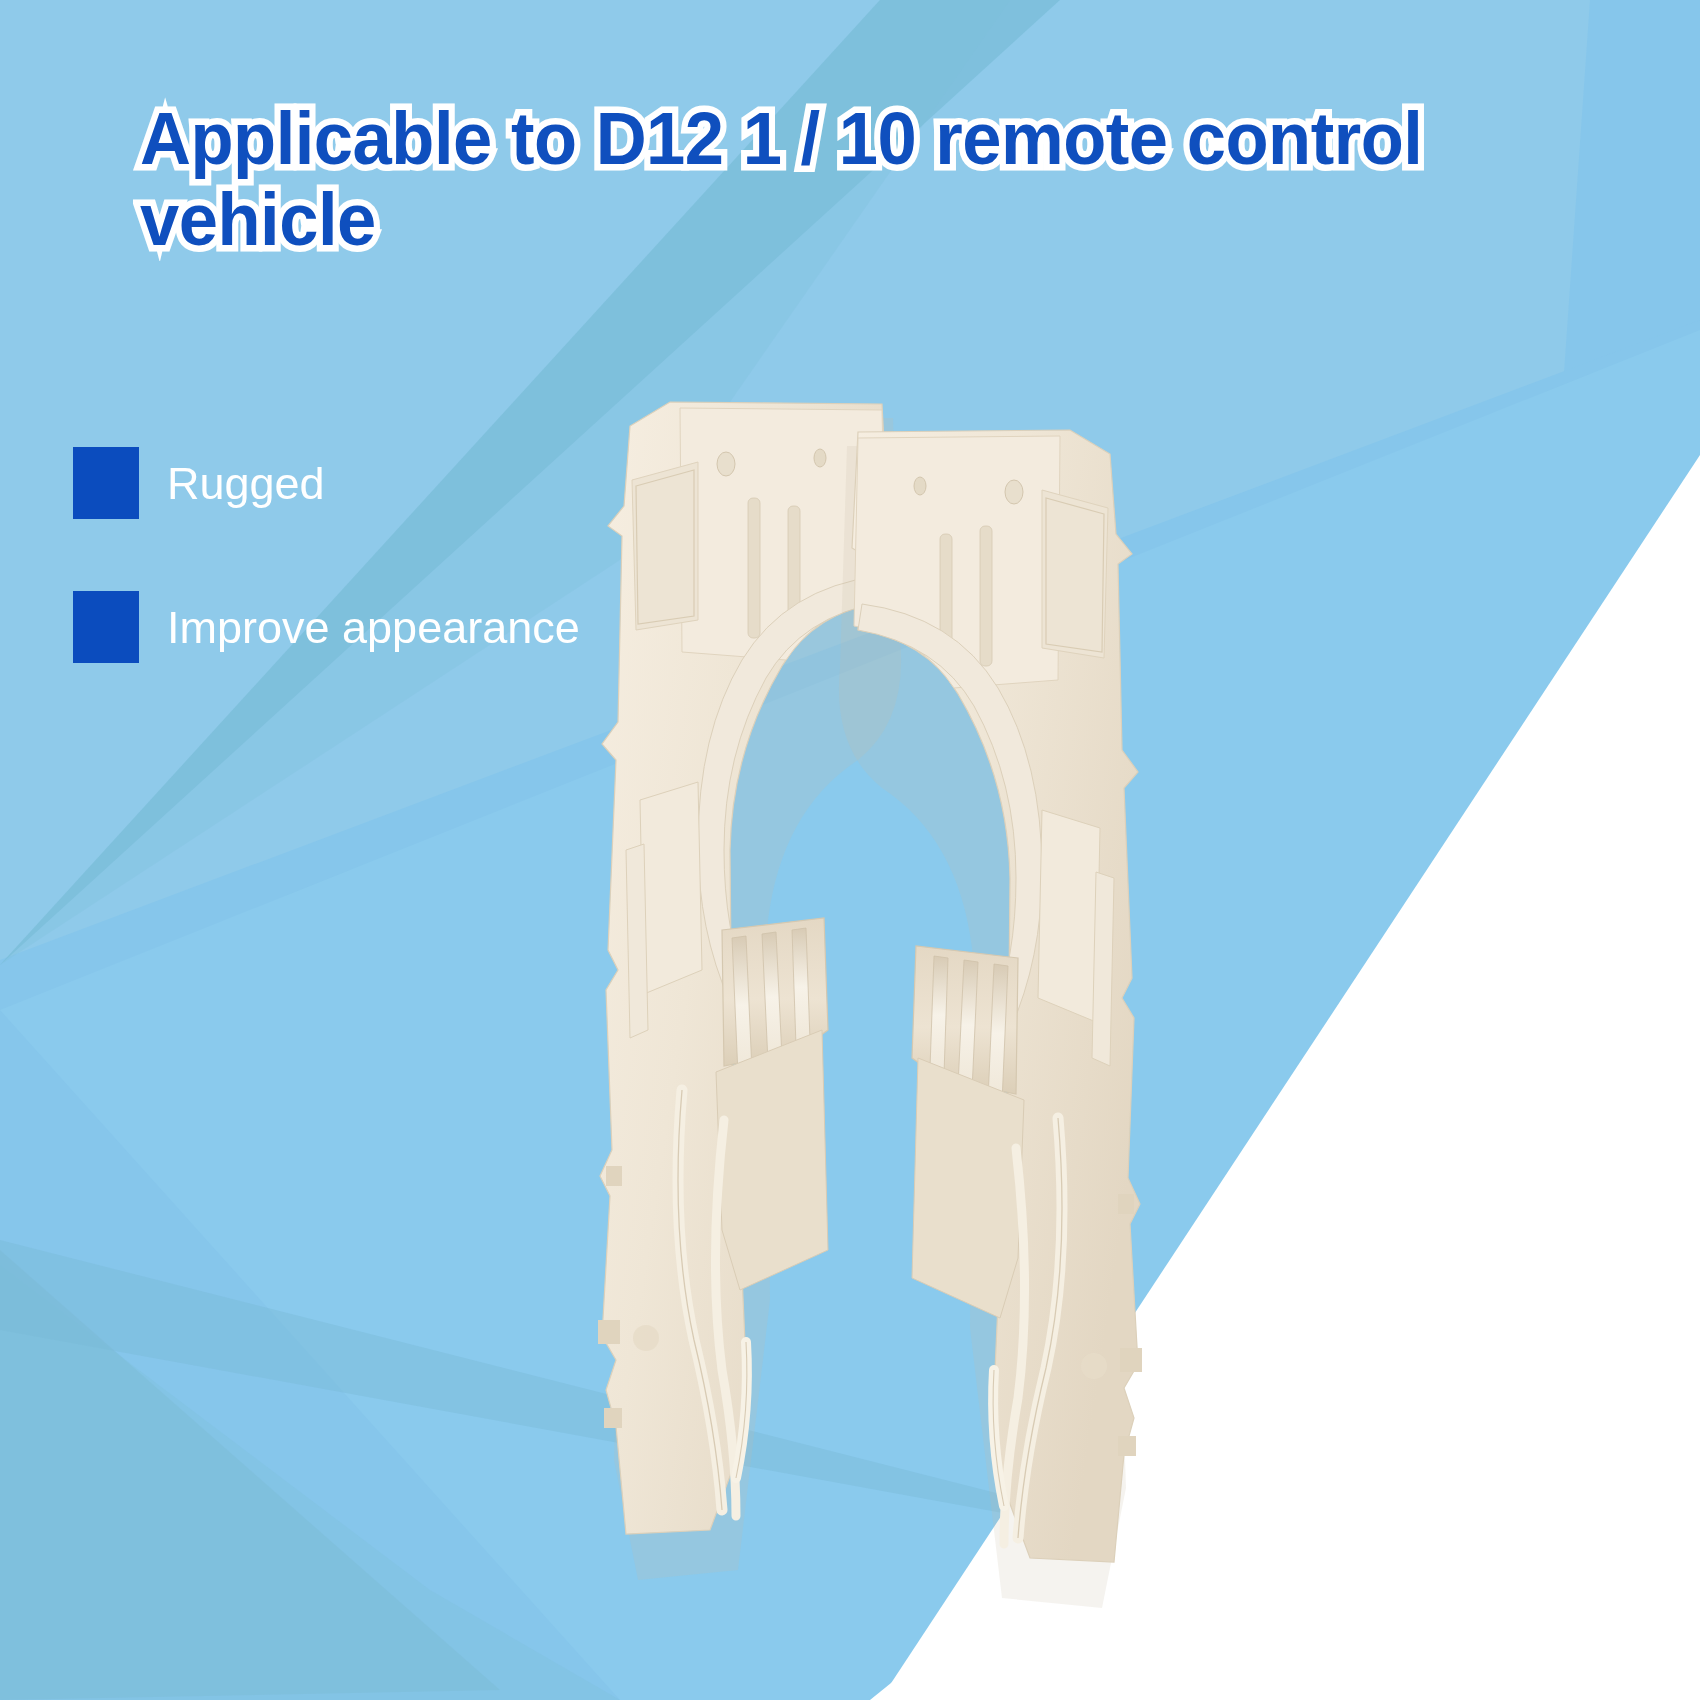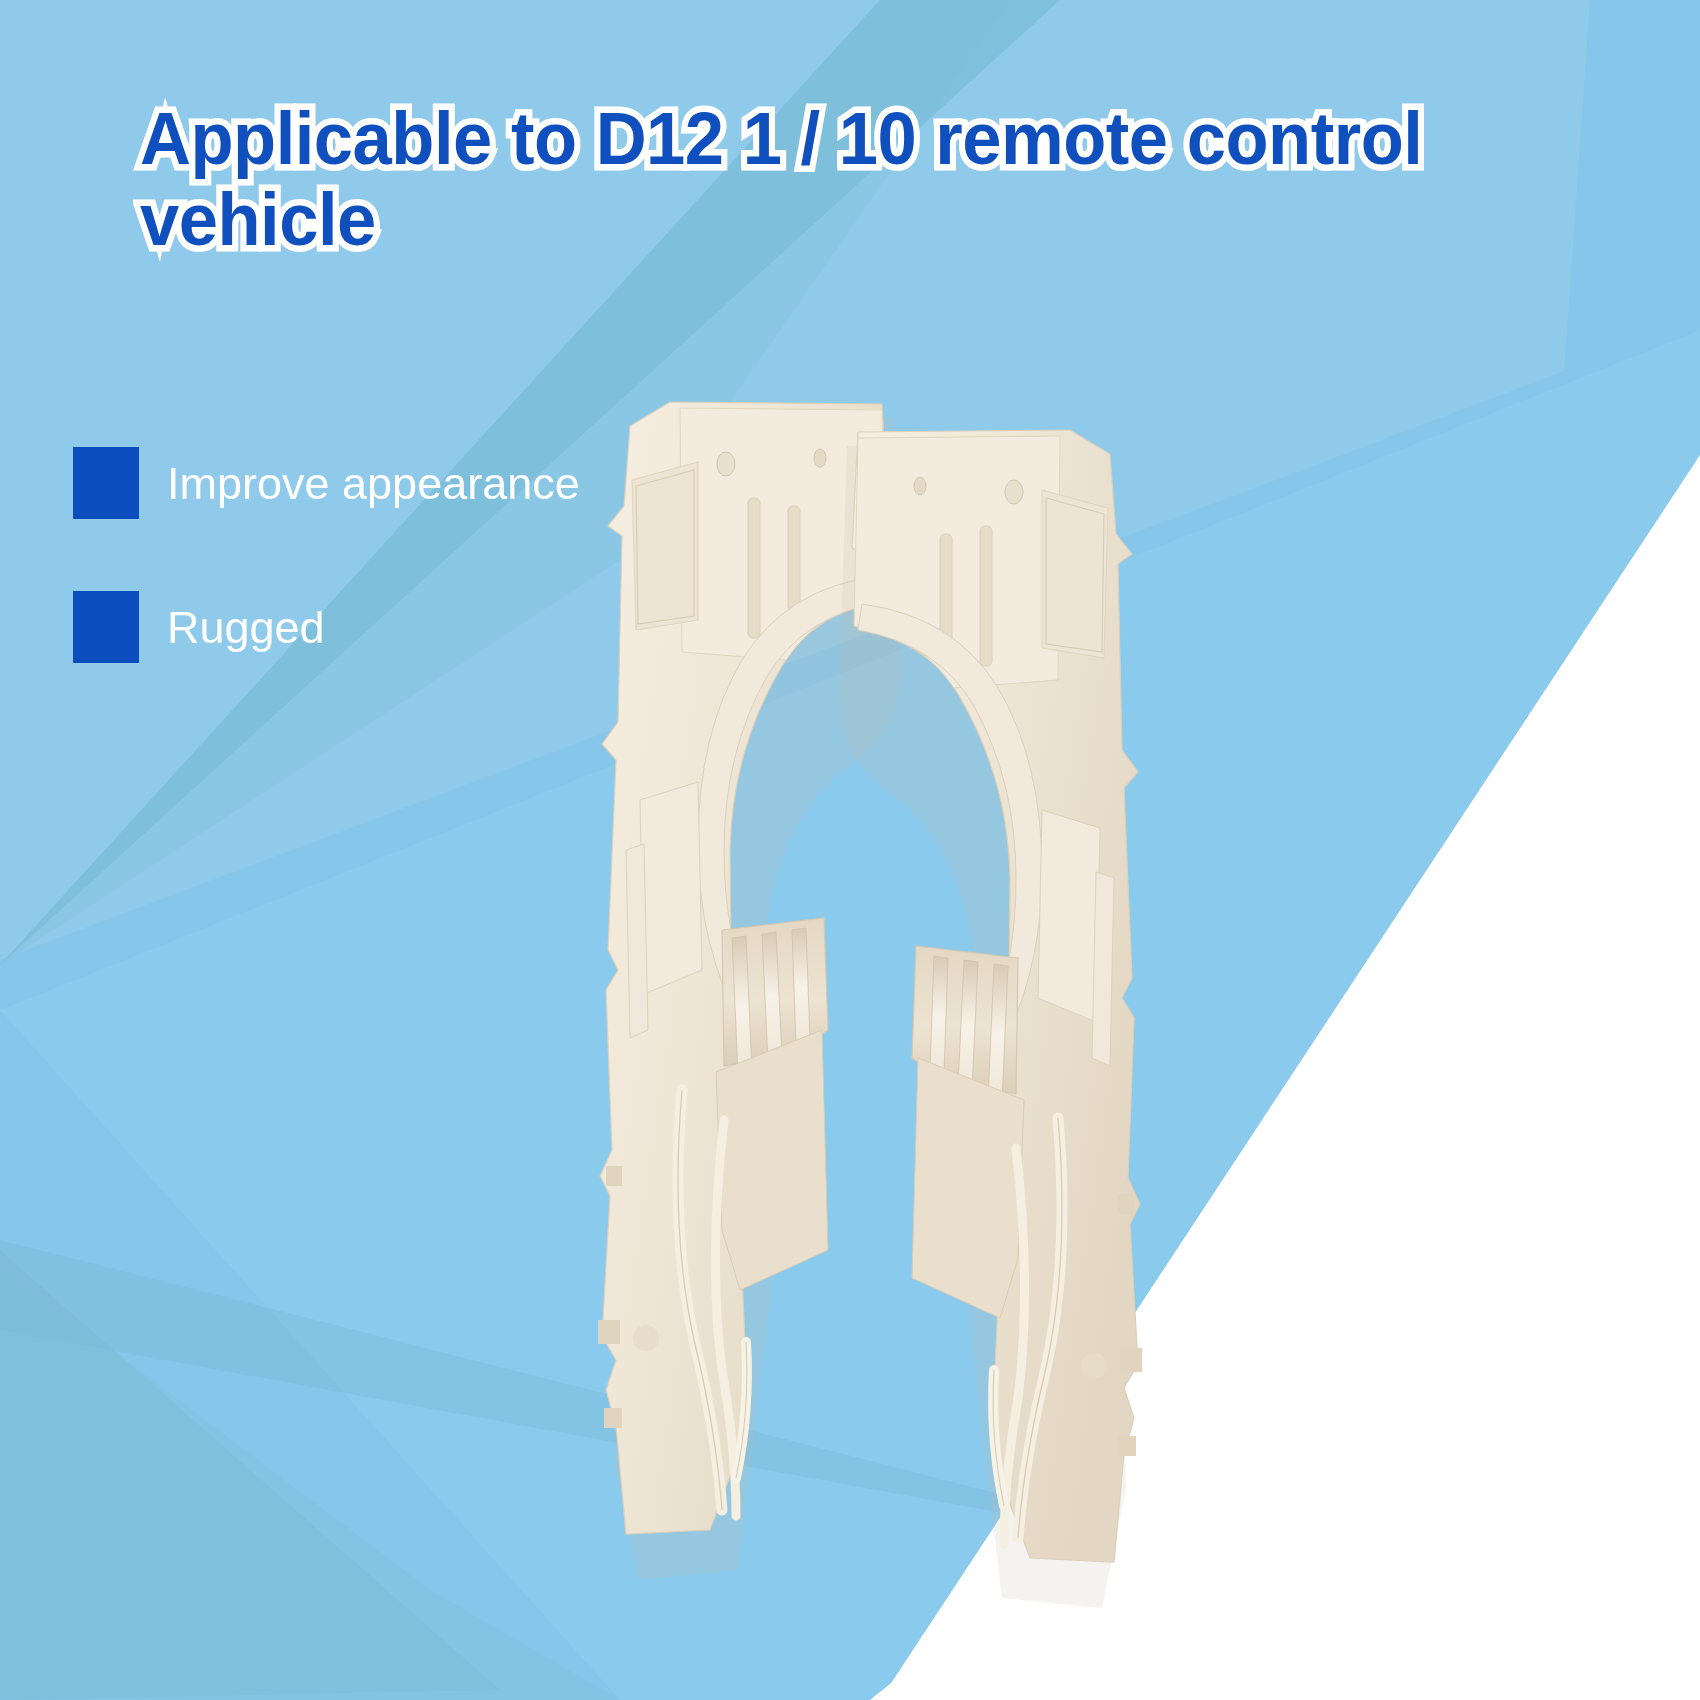--- a/index.html
+++ b/index.html
@@ -102,26 +102,26 @@
 
     <polygon points="1700,1700 870,1700 1700,1030" fill="#FFFFFF"></polygon>
   </svg>
 
   <div id="headline">Applicable to D12 1 / 10 remote control vehicle</div>
 
   <div id="features">
 
     <div class="feature-row">
       <span class="feature-swatch"></span>
-      <span class="feature-label">Improve appearance</span>
+      <span class="feature-label">Rugged</span>
     </div>
 
     <div class="feature-row">
       <span class="feature-swatch"></span>
-      <span class="feature-label">Rugged</span>
+      <span class="feature-label">Improve appearance</span>
     </div>
 
   </div>
 
   <div id="product">
     <svg viewBox="0 0 820 1300" preserveAspectRatio="xMidYMid meet">
       <defs>
         <linearGradient id="plastic" x1="0" y1="0" x2="1" y2="0.6">
           <stop offset="0" stop-color="#F6EEE1"></stop>
           <stop offset="0.45" stop-color="#EFE6D6"></stop>

